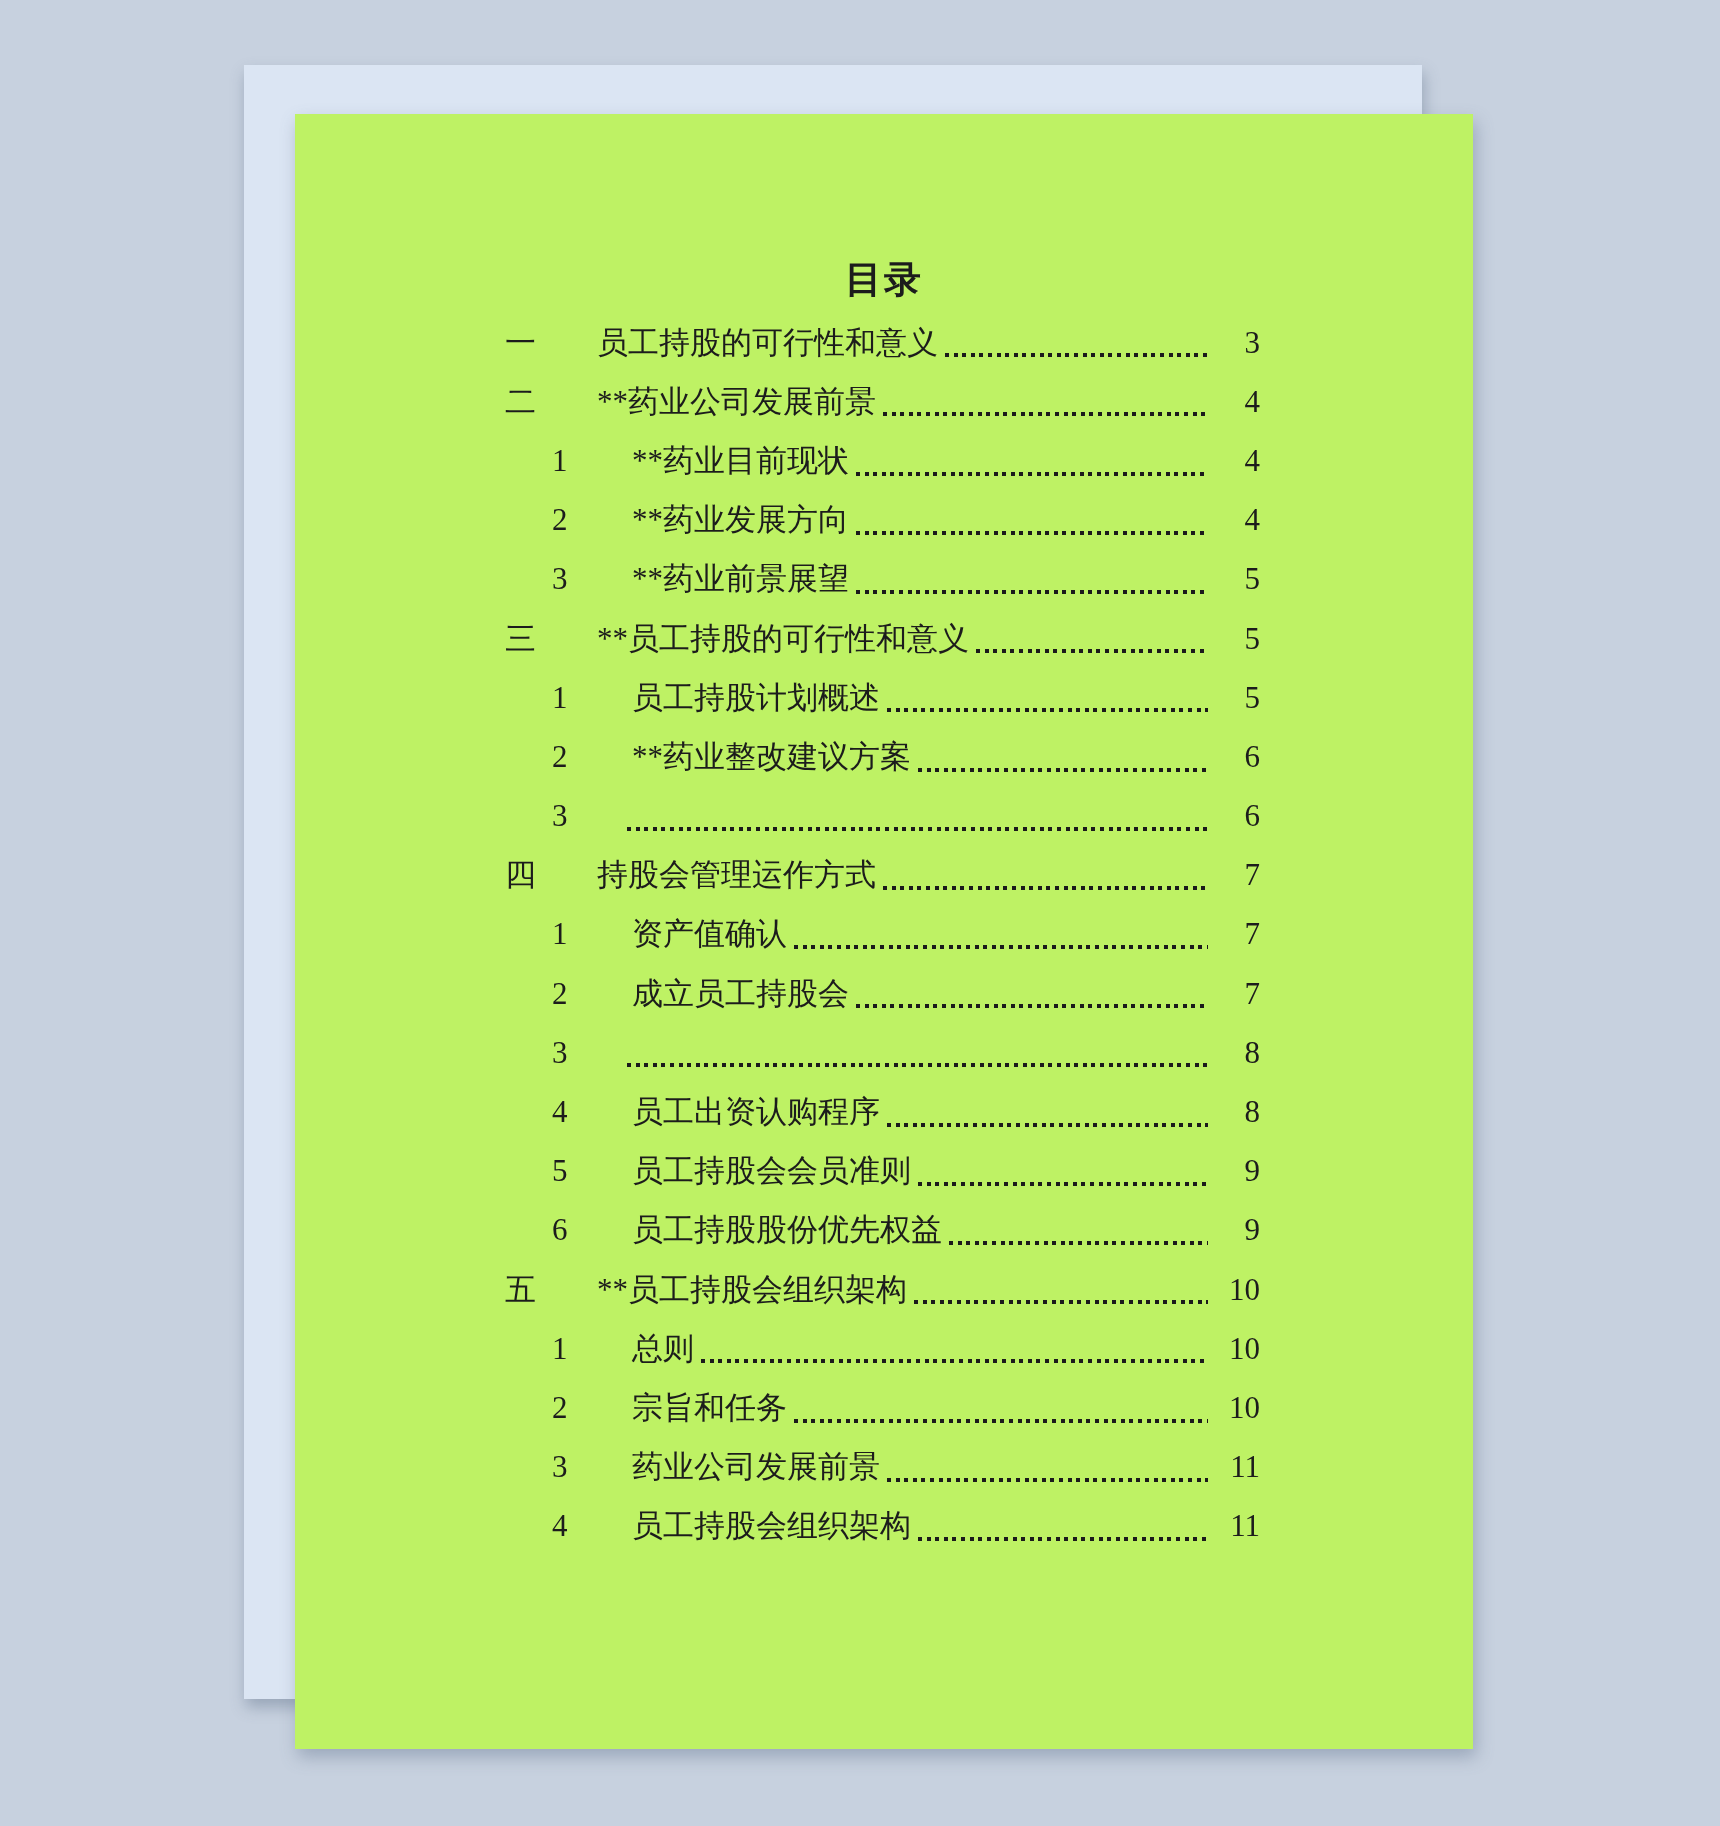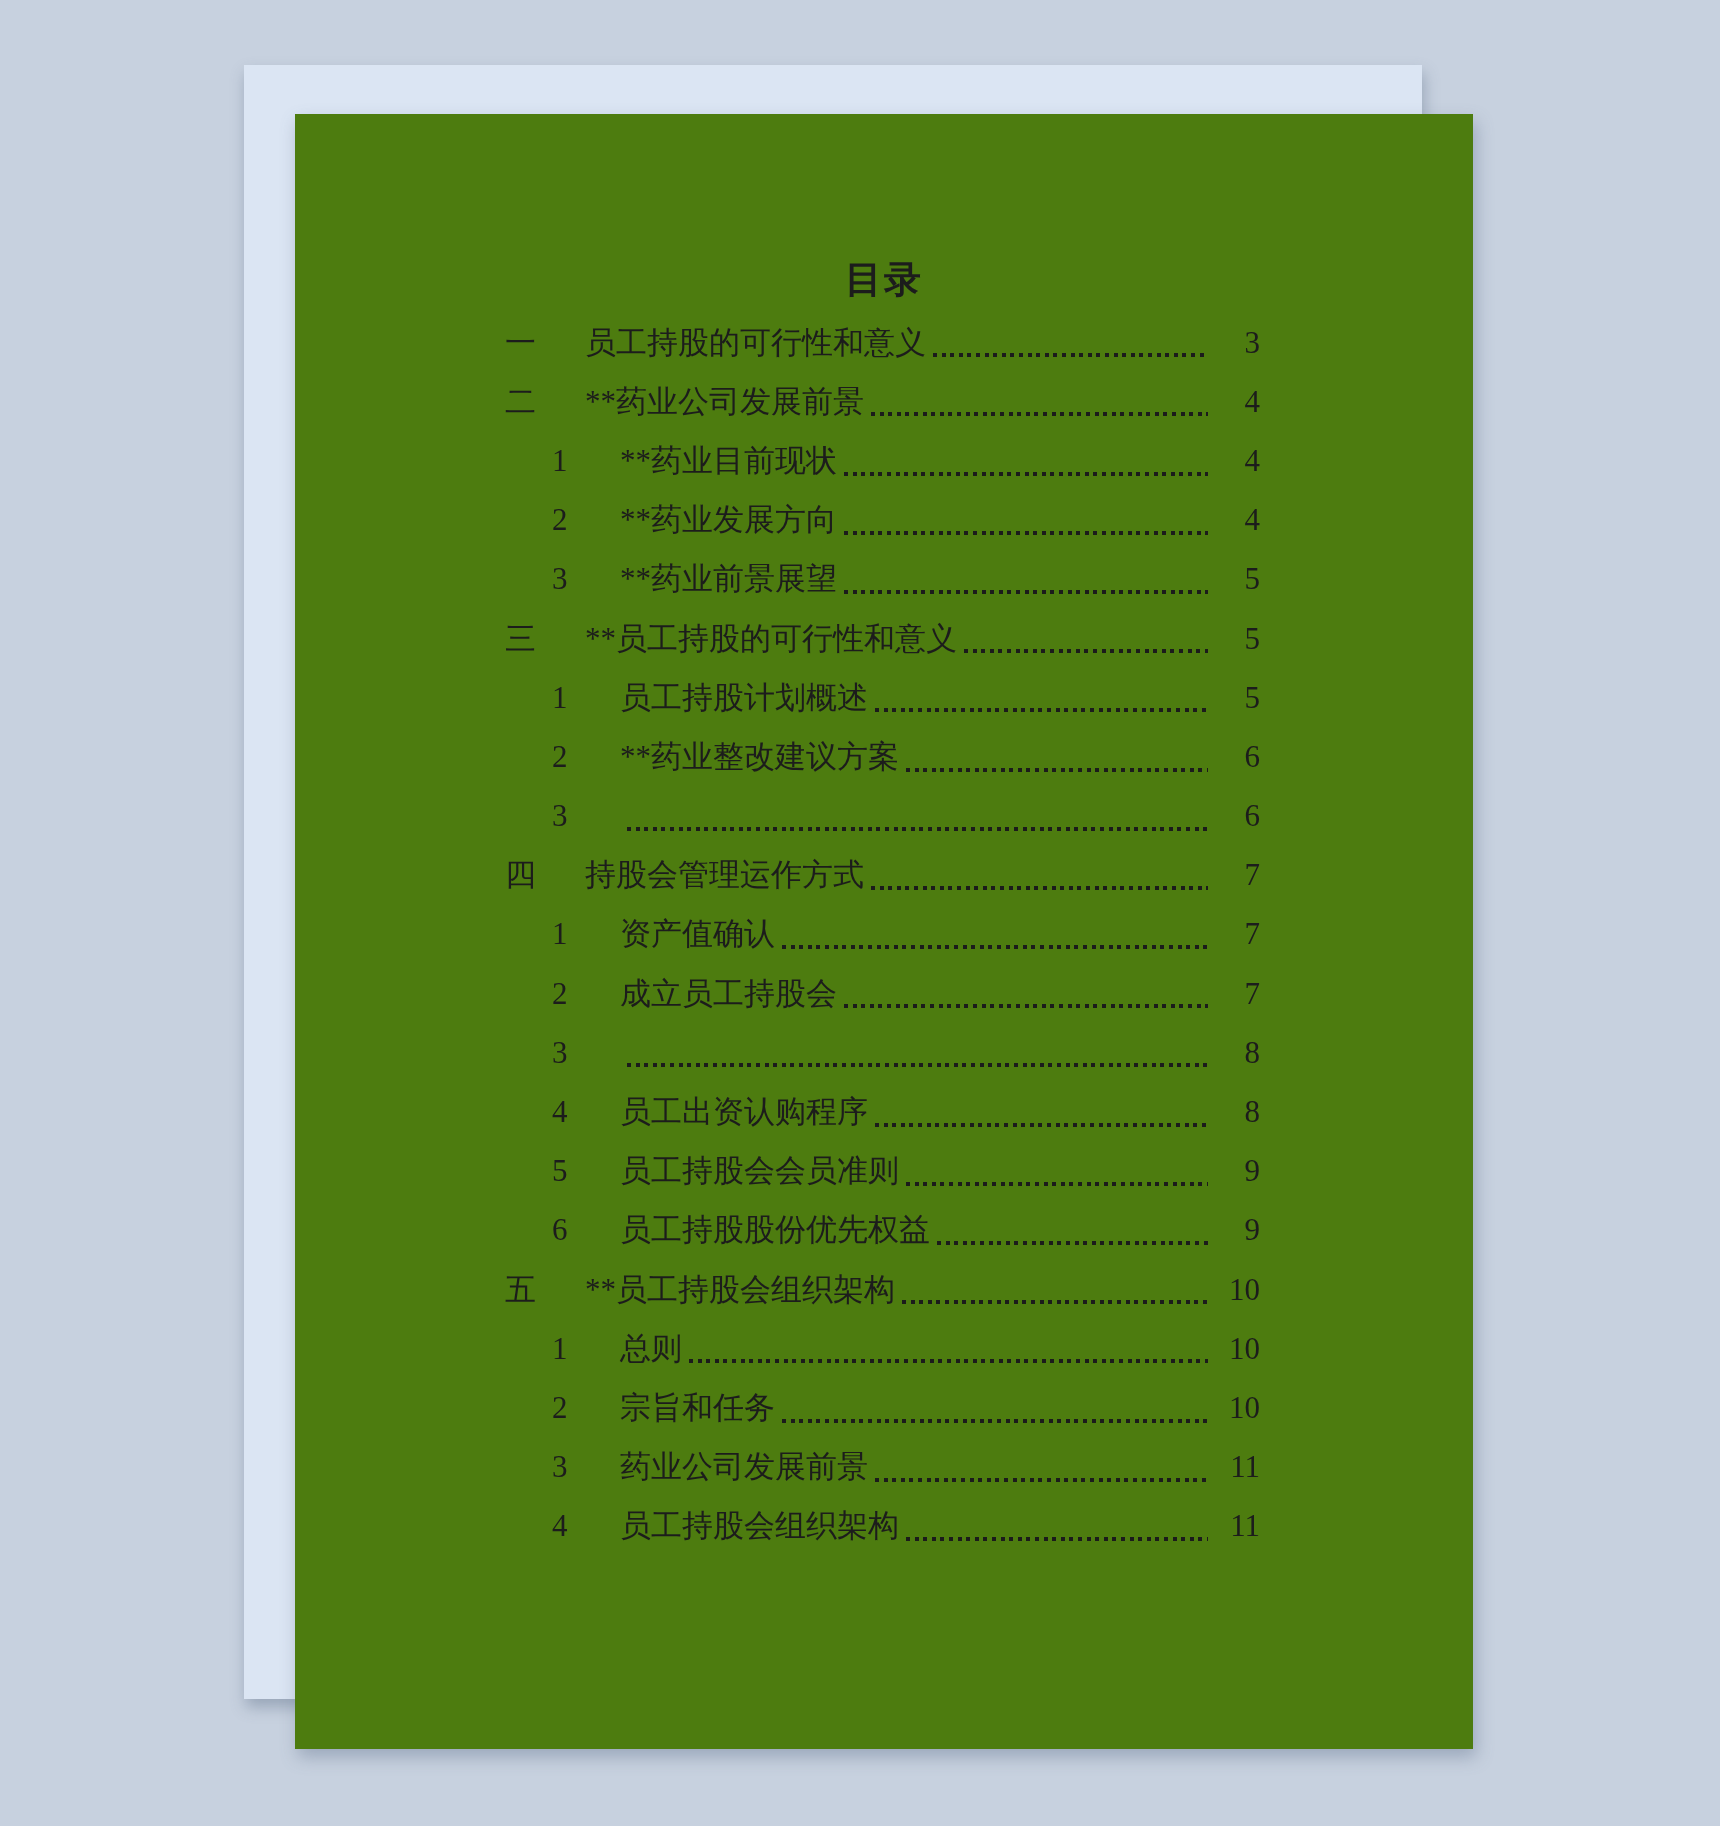--- a/index.html
+++ b/index.html
@@ -8,42 +8,42 @@
     background:#c7d1df;
     font-family:"Liberation Serif","DejaVu Serif",serif;
   }
   .back-sheet{
     position:absolute;left:244px;top:65px;width:1178px;height:1634px;
     background:#dbe5f3;
     box-shadow:2px 8px 14px rgba(96,112,138,.45);
   }
   .page{
     position:absolute;left:295px;top:114px;width:1178px;height:1635px;
-    background:#4d7c0f;
+    background:#bef264;
     box-shadow:3px 8px 16px rgba(96,112,138,.42);
     box-sizing:border-box;
     padding-top:143px;
   }
   .toc-title{
     text-align:center;
     font-size:37px;font-weight:bold;color:#1c1c1c;
     line-height:46px;letter-spacing:2px;
   }
   .toc-list{margin-top:10px;}
   .toc-row{
     display:flex;align-items:center;height:59.2px;
     font-size:31px;color:#1c1c1c;
     padding-right:213px;box-sizing:border-box;
   }
   .toc-row .marker{flex:0 0 auto;display:inline-block;}
   .toc-row.level1{padding-left:210px;}
   .toc-row.level1 .marker{width:80px;}
   .toc-row.level2{padding-left:257px;}
   .toc-row.level2 .marker{width:68px;}
-  .toc-row .label{flex:0 0 auto;white-space:nowrap;}
+  .toc-row .label{flex:0 0 auto;white-space:nowrap;margin-left:12px;}
   .dots{
     flex:1 1 auto;height:4px;align-self:flex-end;
     margin:0 2px 15px 7px;
     background-image:repeating-linear-gradient(to right,#1b1b1b 0 4px,transparent 4px 8.6px);
   }
   .pagenum{
     flex:0 0 auto;width:50px;text-align:right;
     font-size:31px;color:#1c1c1c;
   }
 </style>

